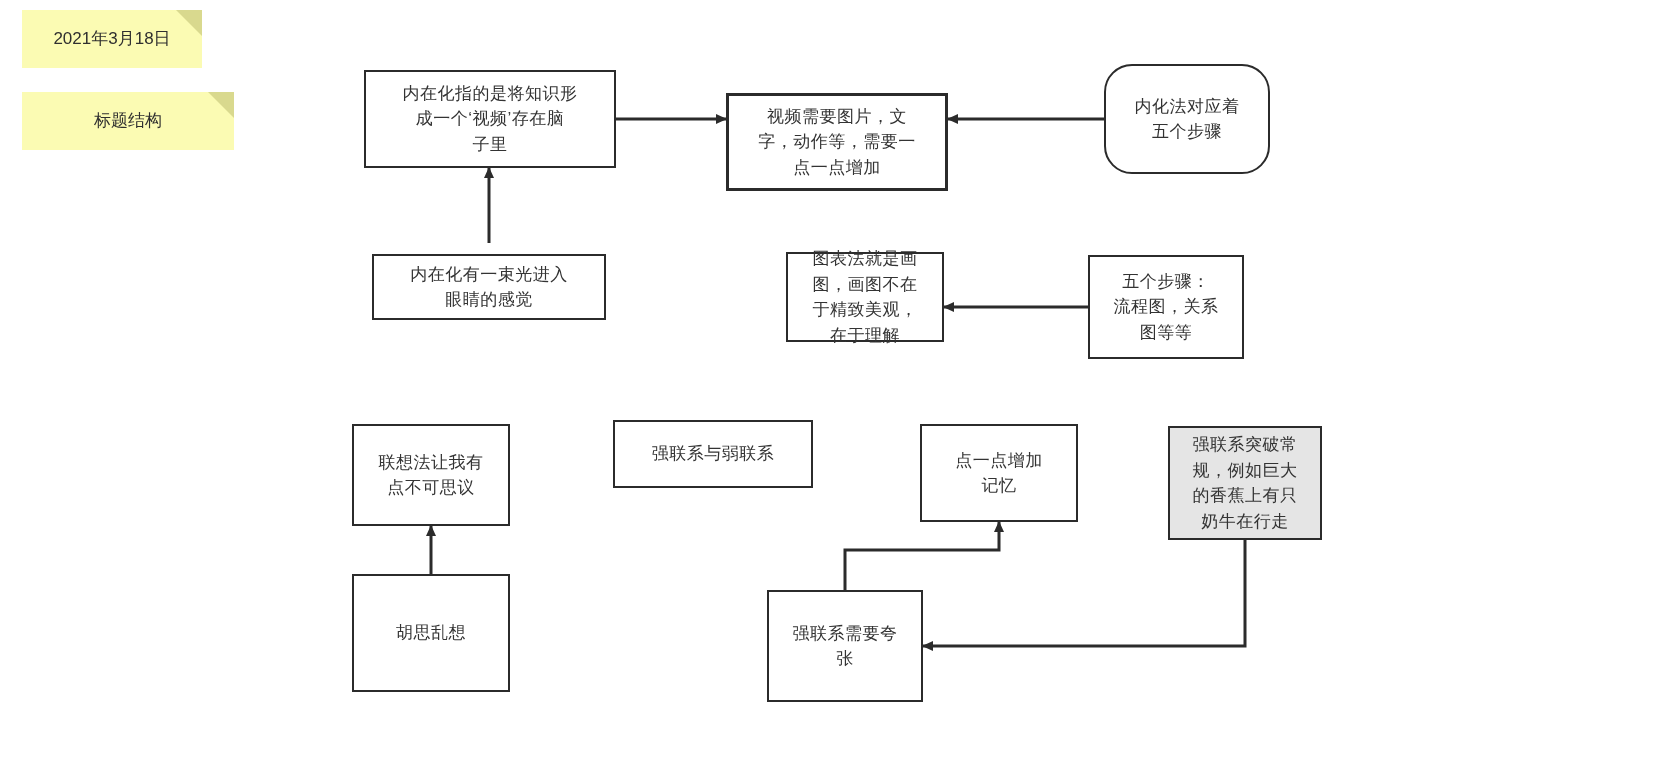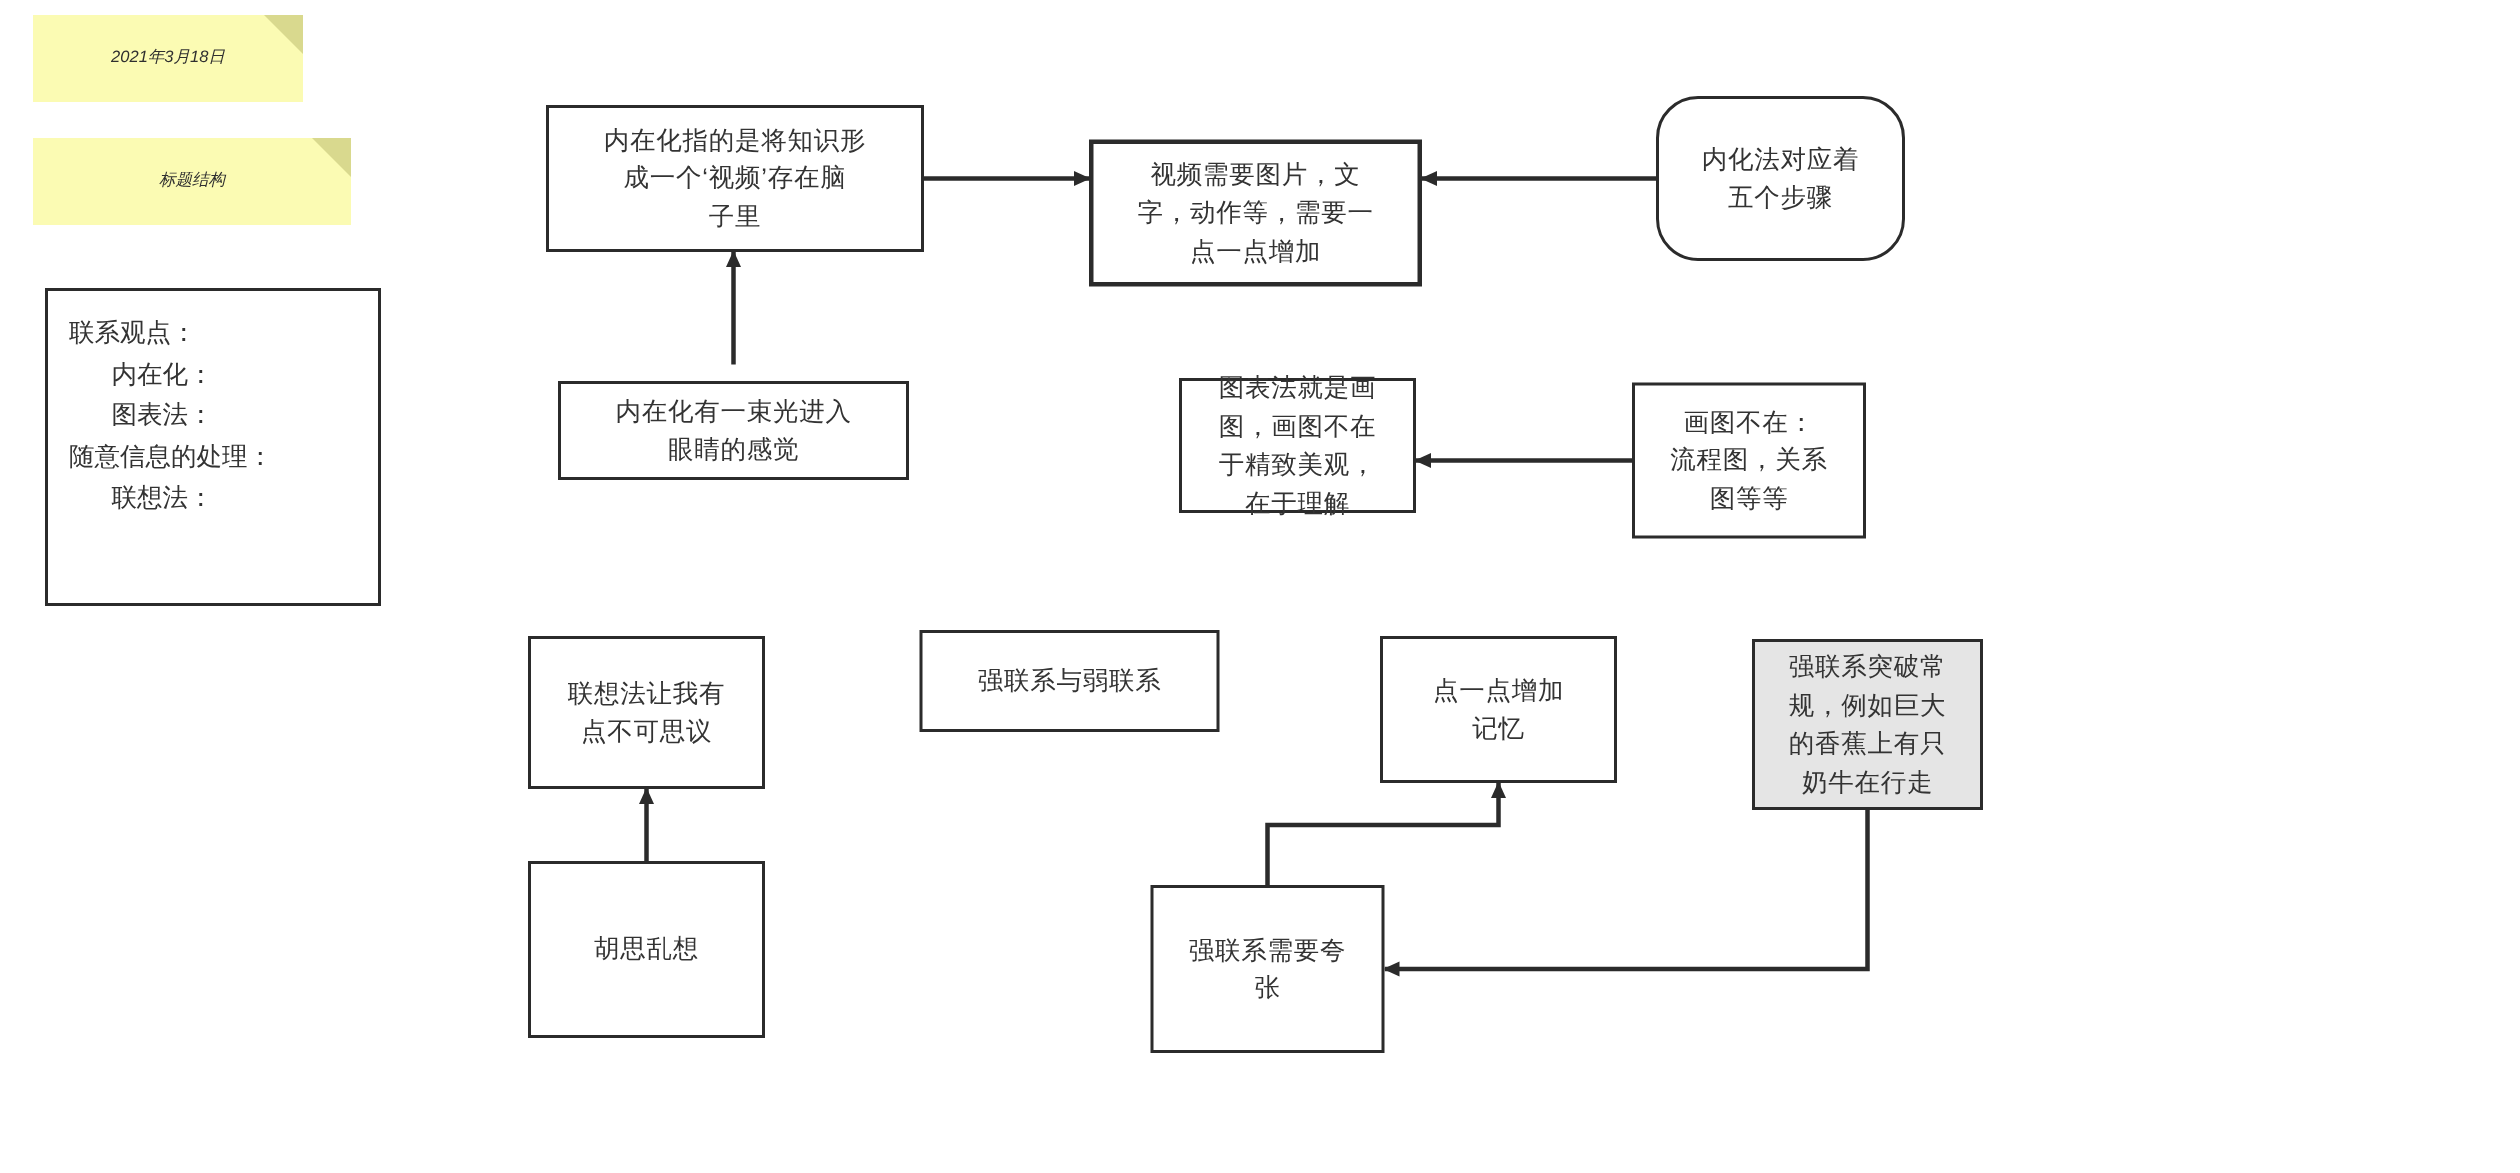--- a/index.html
+++ b/index.html
@@ -44,29 +44,28 @@
     z-index: 2;
   }
   .node.thick {
     border-width: 3px;
   }
   .note {
     position: absolute;
     box-sizing: border-box;
     background: #fbfbb3;
     color: #2f2f2f;
-    font-size: 11px;
+    font-size: 17px;
     line-height: 1.45;
     display: flex;
     align-items: center;
     justify-content: center;
     text-align: center;
     z-index: 2;
     white-space: pre-wrap;
-    font-style: italic;
   }
   .note .fold {
     position: absolute;
     top: 0;
     right: 0;
     width: 0;
     height: 0;
     border-left: 26px solid transparent;
     border-top: 26px solid #d9d98e;
   }
@@ -109,42 +108,37 @@
         <polyline points="845,590 845,550 999,550 999,522" id="e-exag-to-memory" stroke="#2b2b2b" fill="none" stroke-width="3" marker-end="url(#ar-u)"></polyline>
         <polyline points="1245,540 1245,646 923,646" id="e-break-to-exag" stroke="#2b2b2b" fill="none" stroke-width="3" marker-end="url(#ar-l)"></polyline>
       </g>
   </svg>
 
   <div id="notes-group">
       <div class="note" id="note-date" style="left: 22px; top: 10px; width: 180px; height: 58px; background: rgb(251, 251, 179);"><span>2021年3月18日</span><span class="fold" style="border-top-color: rgb(217, 217, 142);"></span></div>
       <div class="note" id="note-title" style="left: 22px; top: 92px; width: 212px; height: 58px; background: rgb(251, 251, 179);"><span>标题结构</span><span class="fold" style="border-top-color: rgb(217, 217, 142);"></span></div>
     </div>
 
-  <div class="listbox" id="outline-box" style="left: 30px; top: 192px; width: 224px; height: 212px;">联系观点：
-      内在化：
-      图表法：
-随意信息的处理：
-      联想法：</div>
 
   <div id="nodes-group">
       <div class="node" id="n-internalize-def" style="left: 364px; top: 70px; width: 252px; height: 98px; border-color: rgb(43, 43, 43); background: rgb(255, 255, 255); color: rgb(51, 51, 51);"><span>内在化指的是将知识形
 成一个‘视频’存在脑
 子里</span></div>
       <div class="node thick" id="n-video-needs" style="left: 726px; top: 70px; width: 222px; height: 98px; border-color: rgb(43, 43, 43); background: rgb(255, 255, 255); color: rgb(51, 51, 51); margin-top: 23px;"><span>视频需要图片，文
 字，动作等，需要一
 点一点增加</span></div>
       <div class="node" id="n-five-steps" style="left: 1104px; top: 64px; width: 166px; height: 110px; border-color: rgb(43, 43, 43); background: rgb(255, 255, 255); color: rgb(51, 51, 51); border-radius: 28px;"><span>内化法对应着
 五个步骤</span></div>
       <div class="node" id="n-light-feeling" style="left: 372px; top: 243px; width: 234px; height: 66px; border-color: rgb(43, 43, 43); background: rgb(255, 255, 255); color: rgb(51, 51, 51); margin-top: 11px;"><span>内在化有一束光进入
 眼睛的感觉</span></div>
       <div class="node" id="n-chart-is-drawing" style="left: 786px; top: 252px; width: 158px; height: 90px; border-color: rgb(43, 43, 43); background: rgb(255, 255, 255); color: rgb(51, 51, 51);"><span>图表法就是画
 图，画图不在
 于精致美观，
 在于理解</span></div>
-      <div class="node" id="n-chart-includes" style="left: 1088px; top: 255px; width: 156px; height: 104px; border-color: rgb(43, 43, 43); background: rgb(255, 255, 255); color: rgb(51, 51, 51);"><span>画图不在：
+      <div class="node" id="n-chart-includes" style="left: 1088px; top: 255px; width: 156px; height: 104px; border-color: rgb(43, 43, 43); background: rgb(255, 255, 255); color: rgb(51, 51, 51);"><span>五个步骤：
 流程图，关系
 图等等</span></div>
       <div class="node" id="n-assoc-amazing" style="left: 352px; top: 424px; width: 158px; height: 102px; border-color: rgb(43, 43, 43); background: rgb(255, 255, 255); color: rgb(51, 51, 51);"><span>联想法让我有
 点不可思议</span></div>
       <div class="node" id="n-strong-weak" style="left: 613px; top: 420px; width: 200px; height: 68px; border-color: rgb(43, 43, 43); background: rgb(255, 255, 255); color: rgb(51, 51, 51);"><span>强联系与弱联系</span></div>
       <div class="node" id="n-helps-memory" style="left: 920px; top: 424px; width: 158px; height: 98px; border-color: rgb(43, 43, 43); background: rgb(255, 255, 255); color: rgb(51, 51, 51);"><span>点一点增加
 记忆</span></div>
       <div class="node" id="n-break-routine" style="left: 1168px; top: 426px; width: 154px; height: 114px; border-color: rgb(43, 43, 43); background: #e5e5e5; color: rgb(51, 51, 51);"><span>强联系突破常
 规，例如巨大
 的香蕉上有只

